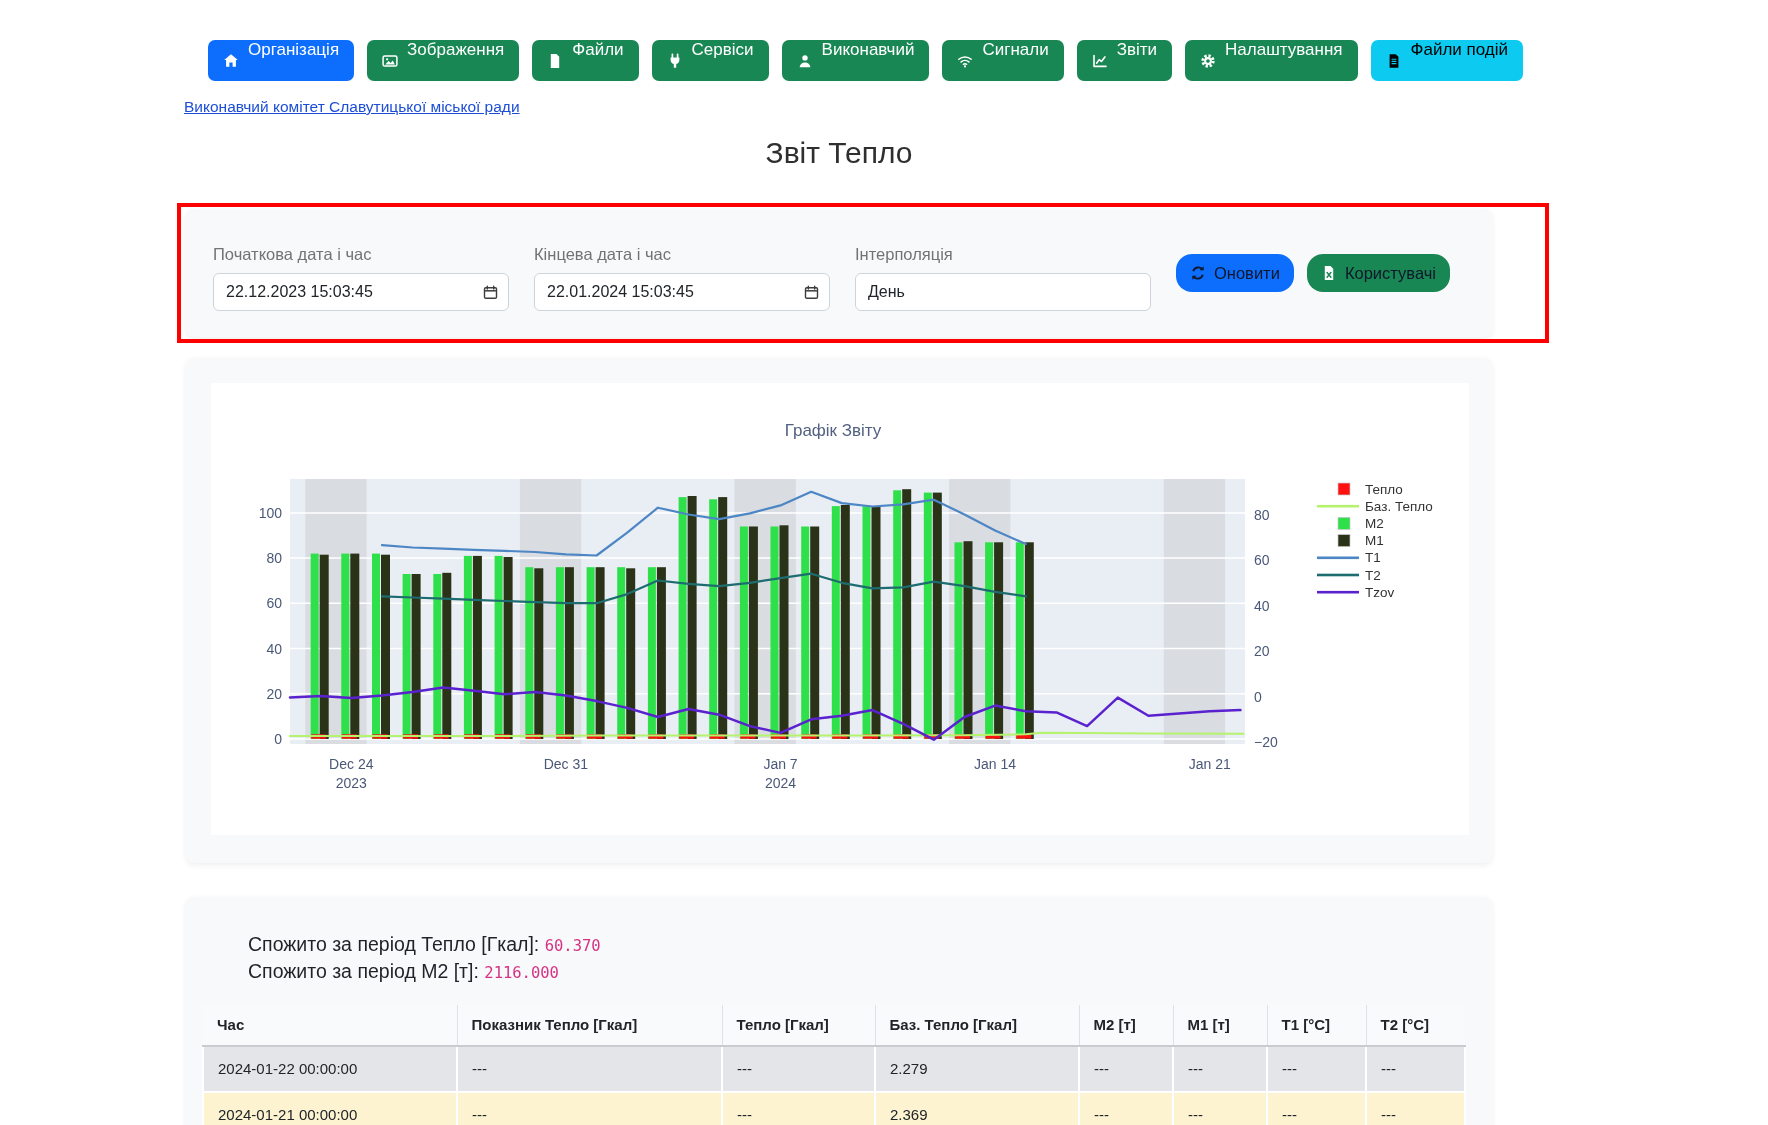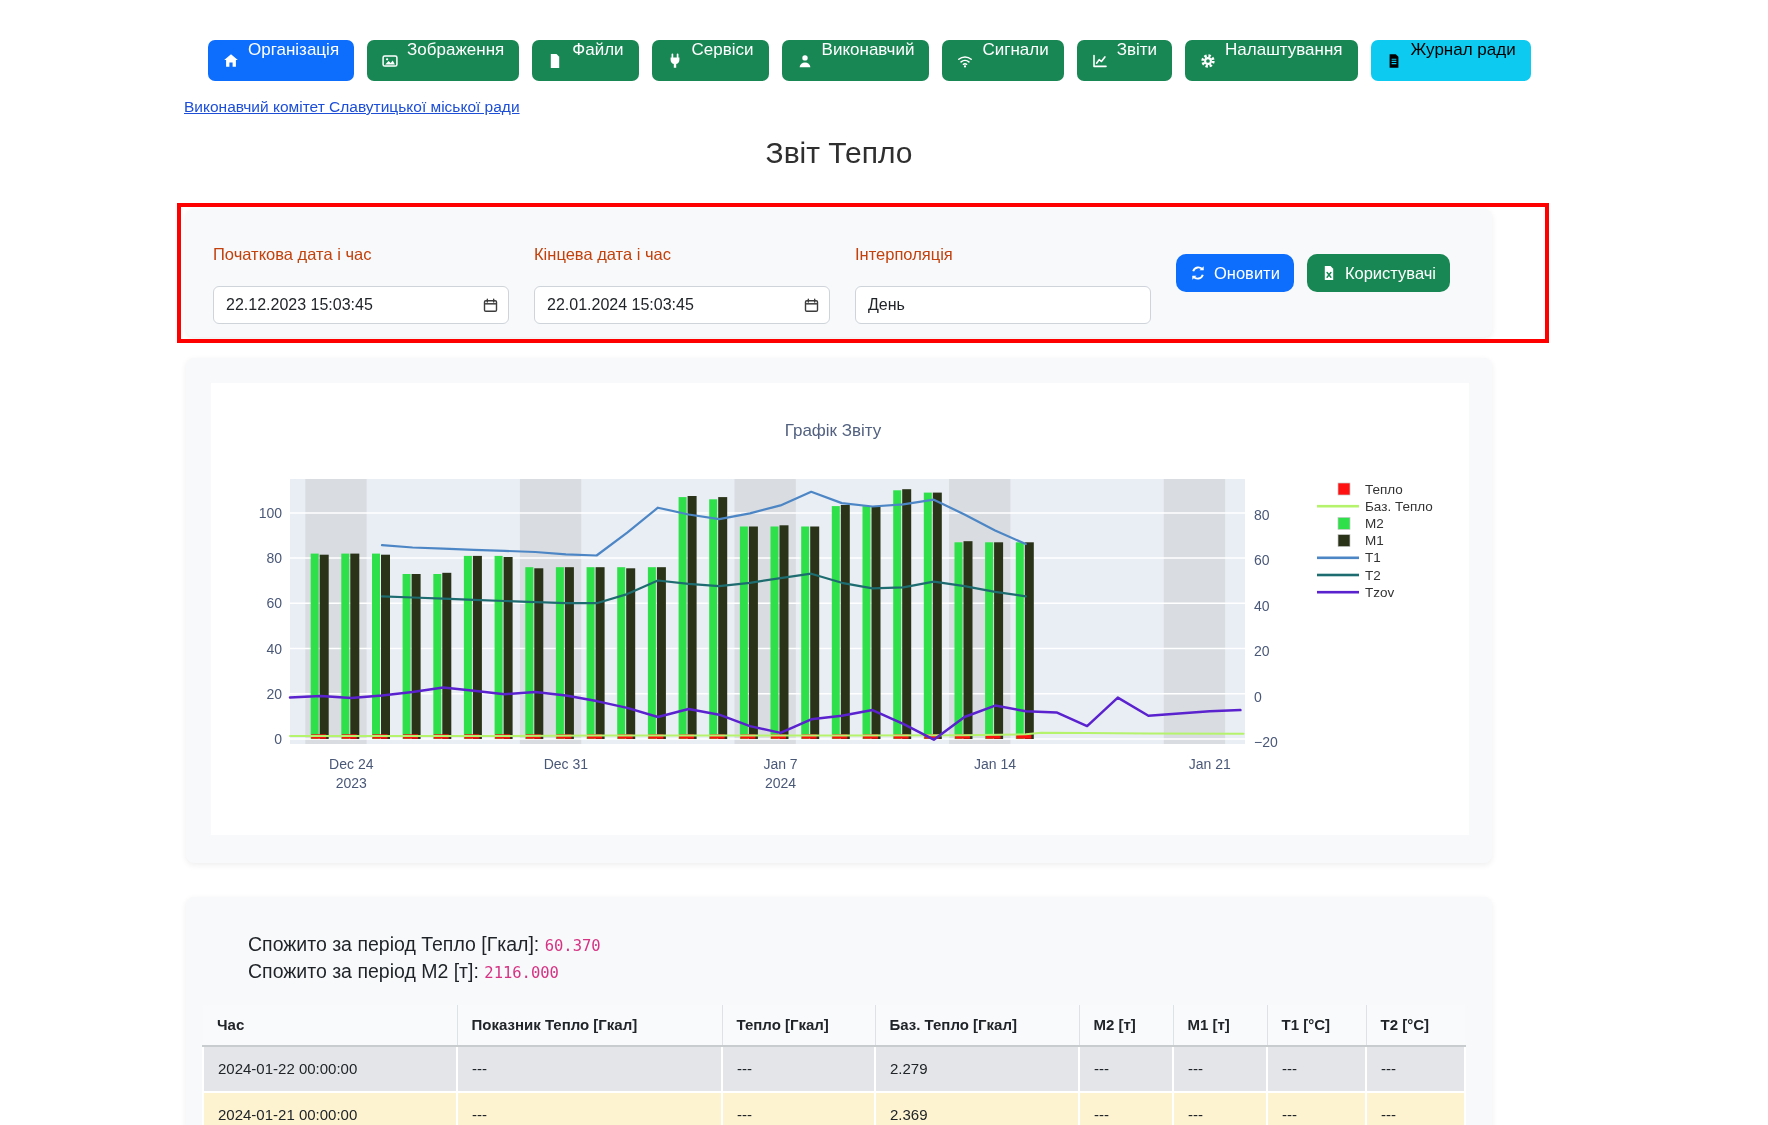--- a/index.html
+++ b/index.html
@@ -21,28 +21,28 @@
   .org-link { position:absolute; left:184px; top:98px; font-size:15.5px; color:#1d4ed8;
     text-decoration:underline; cursor:pointer; }
   .page-title { position:absolute; left:186px; top:136px; width:1306px; text-align:center;
     font-size:30px; font-weight:400; color:#2f2f2f; }
 
   
   .form-panel { position:absolute; left:186px; top:209px; width:1306px; height:128px;
     background:#f8f9fa; border-radius:8px; box-shadow:0 2px 6px rgba(0,0,0,.07);
     display:flex; padding:36px 0 0 27px; }
   .field { width:296px; margin-right:25px; }
-  .field label { display:block; font-size:16.5px; color:#c2410c; margin-bottom:22px; }
+  .field label { display:block; font-size:16.5px; color:#737373; margin-bottom:9px; }
   .inputbox { width:296px; height:38px; background:#fff; border:1px solid #ced4da;
     border-radius:6px; display:flex; align-items:center; padding:0 10px 0 12px;gap:17px; }
   .inputbox input { border:none; outline:none; flex:1; min-width:0; font-size:16px;
     color:#212529; font-family:inherit; background:transparent; }
   .cal { color:#3c3c3c; display:inline-flex; }
-  .btn { height:38px; margin:9px 13px 0 0; border:none; border-radius:10px; padding:0 14px;
-    display:flex; align-items:center; gap:8px; font-size:16.5px; color:#ffffff;
+  .btn { height:38px; margin:9px 13px 0 0; border:none; border-radius:16px; padding:0 14px;
+    display:flex; align-items:center; gap:8px; font-size:16.5px; color:#0f172a;
     font-family:inherit; cursor:pointer; }
   .btn-blue { background:#0d6efd; }
   .btn-green { background:#198754; }
 
   .red-annotation { position:absolute; left:177px; top:203px; width:1372px; height:140px;
     border:4px solid #f00; z-index:50; pointer-events:none; }
 
   
   .chart-panel { position:absolute; left:186px; top:358px; width:1306px; height:505px;
     background:#f8f9fa; border-radius:8px; box-shadow:0 2px 6px rgba(0,0,0,.07); }
@@ -138,21 +138,21 @@
         </span>
         <span>Налаштування</span>
       </button>
       <button class="nav-btn v-info">
         <span class="ic">
           <svg width="16" height="16" viewBox="0 0 16 16">
             <path fill="currentColor" d="M3.6 1.2h6.2l2.6 2.6v11h-8.8z"></path>
             <path fill="none" stroke="#0dcaf0" stroke-width="1.1" d="M5.6 6.2h4.8M5.6 8.4h4.8M5.6 10.6h4.8"></path>
           </svg>
         </span>
-        <span>Журнал ради</span>
+        <span>Файли подій</span>
       </button>
     </nav>
 
   <a class="org-link">Виконавчий комітет Славутицької міської ради</a>
 
   <h1 class="page-title">Звіт Тепло</h1>
 
   <section class="form-panel">
     <div class="field">
       <label>Початкова дата і час</label>

